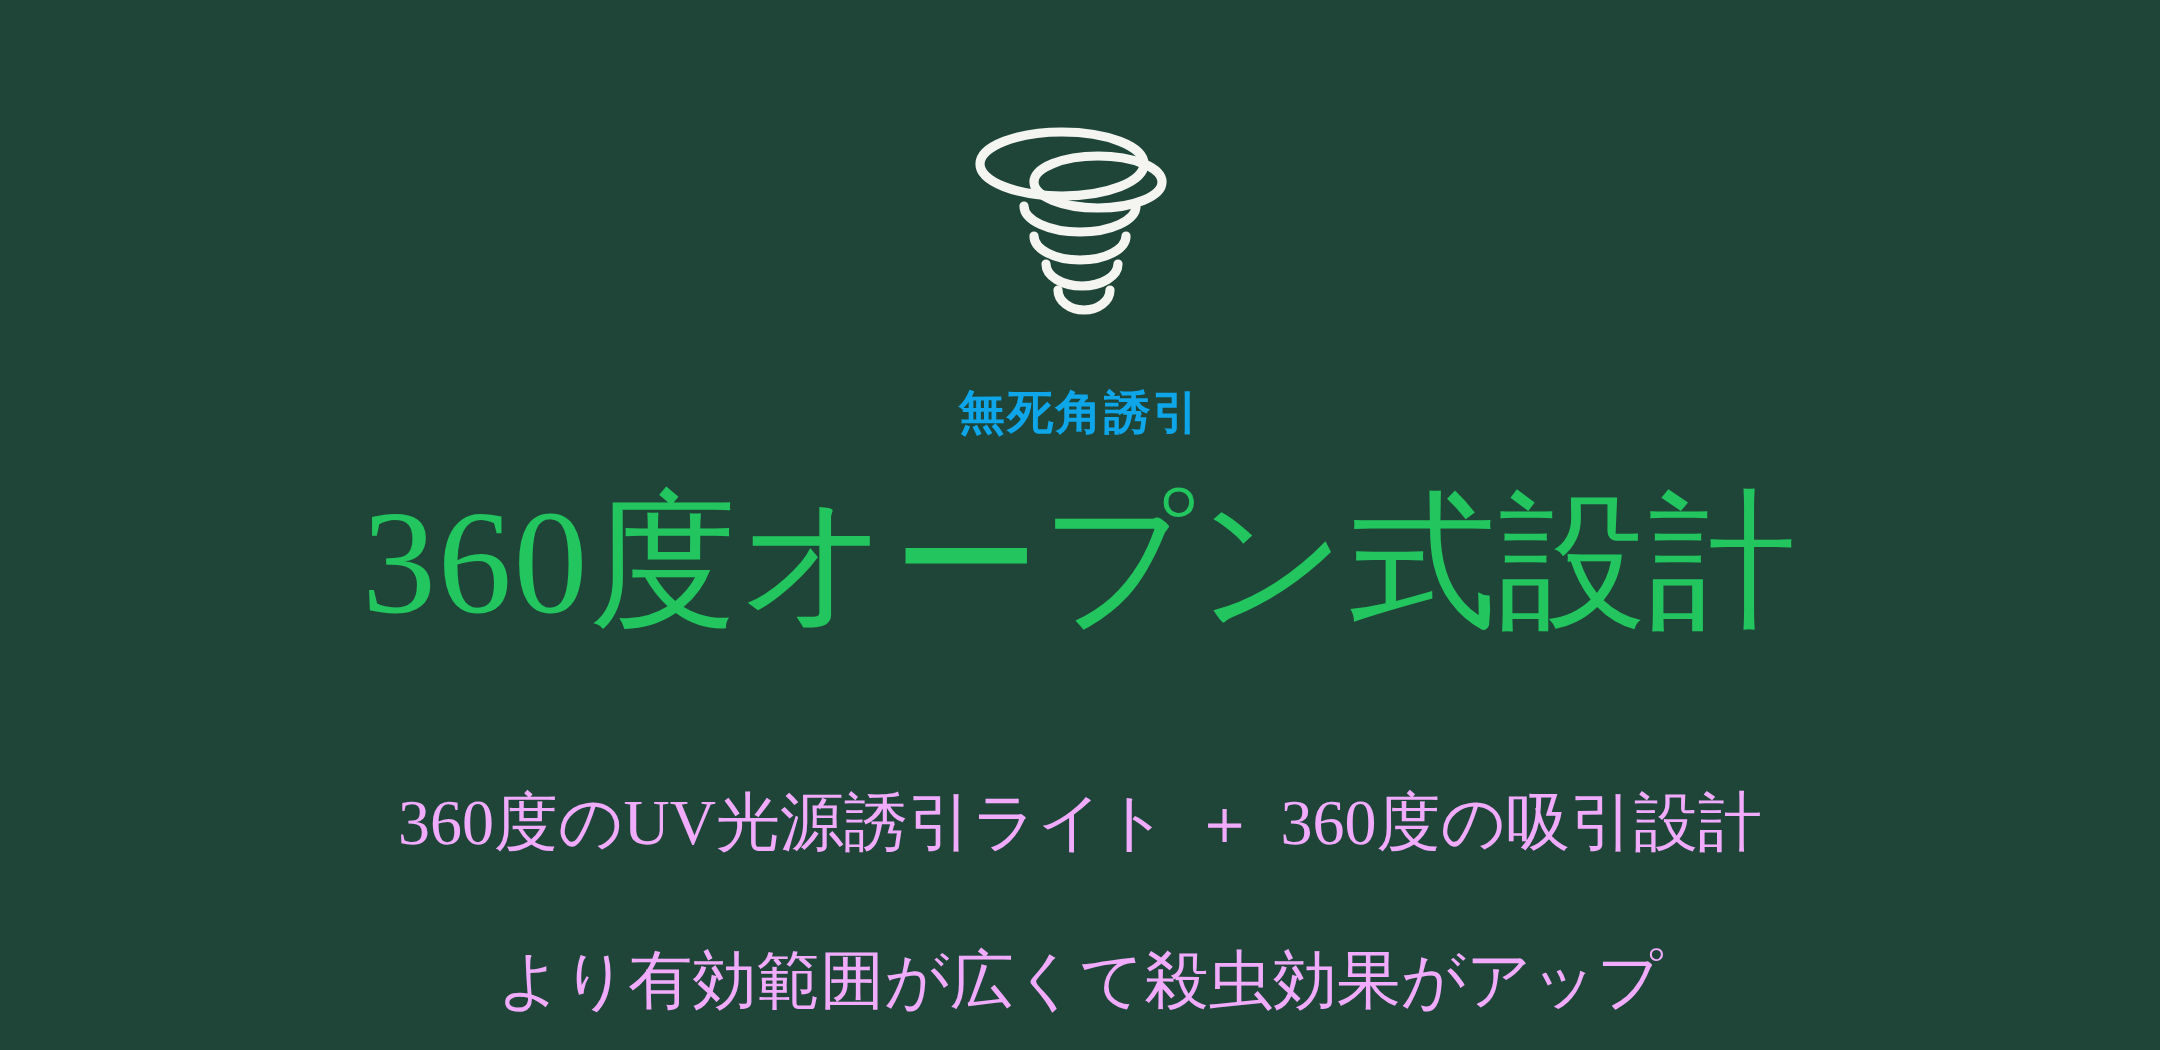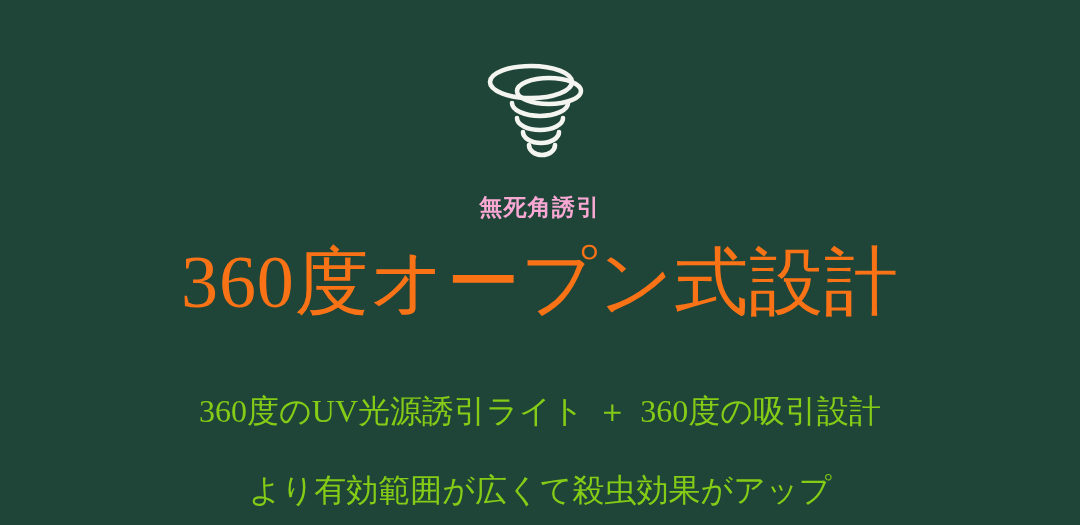--- a/index.html
+++ b/index.html
@@ -47,49 +47,49 @@
     stroke-linecap: round;
   }
 
   
   .eyebrow {
     margin-top: 30px;
     font-family: "DejaVu Sans", "Liberation Sans", sans-serif;
     font-size: 23px;
     font-weight: 600;
     letter-spacing: 0.055em;
-    color: #f9a8d4;
+    color: #0ea5e9;
     line-height: 1;
     text-align: center;
     white-space: nowrap;
   }
 
   
   .headline {
     margin-top: 26px;
     font-family: "Liberation Serif", "DejaVu Serif", serif;
     font-size: 74px;
     font-weight: 400;
     letter-spacing: 0.012em;
-    color: #f97316;
+    color: #22c55e;
     line-height: 1.0;
     text-align: center;
     white-space: nowrap;
   }
 
   
   .body-copy {
     margin-top: 26px;
     text-align: center;
   }
   .body-line {
     font-family: "Liberation Serif", "DejaVu Serif", serif;
     font-size: 32px;
     font-weight: 400;
-    color: #84cc16;
+    color: #f0abfc;
     line-height: 1.0;
     white-space: nowrap;
   }
   .body-line + .body-line {
     margin-top: 47px;
   }
   .plus-sign {
     display: inline-block;
     padding: 0 4px;
     font-weight: 400;

